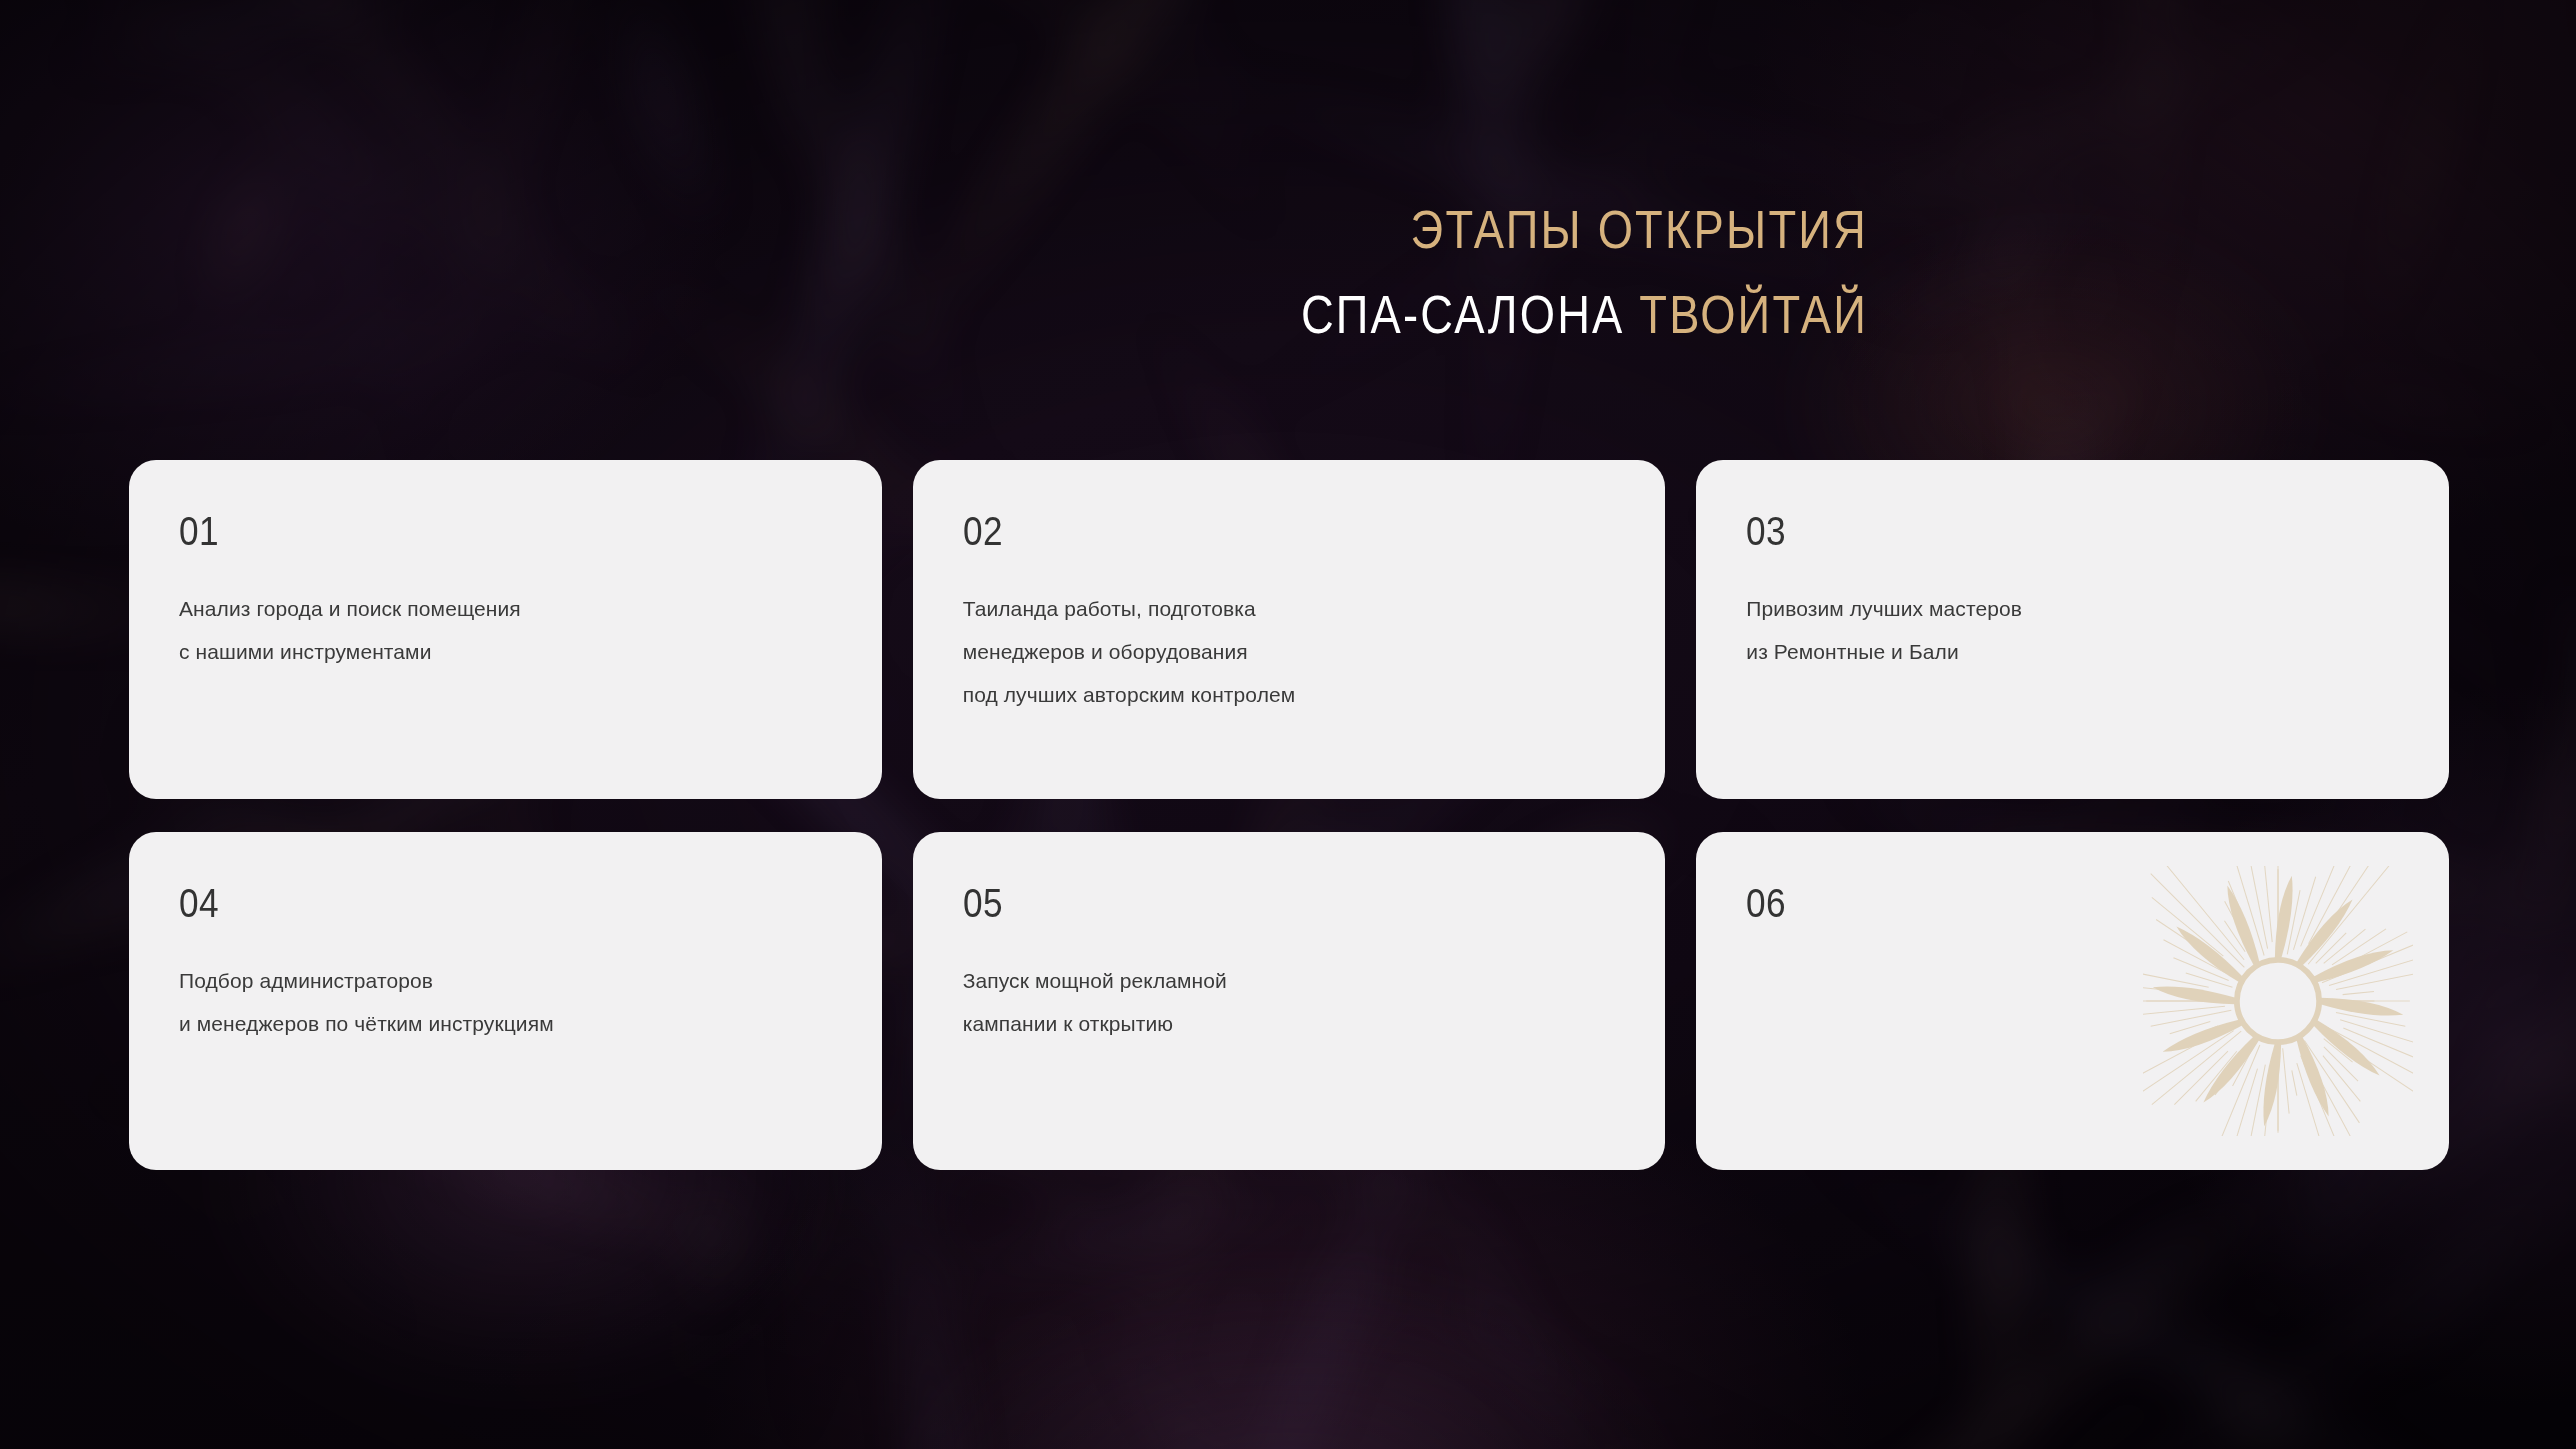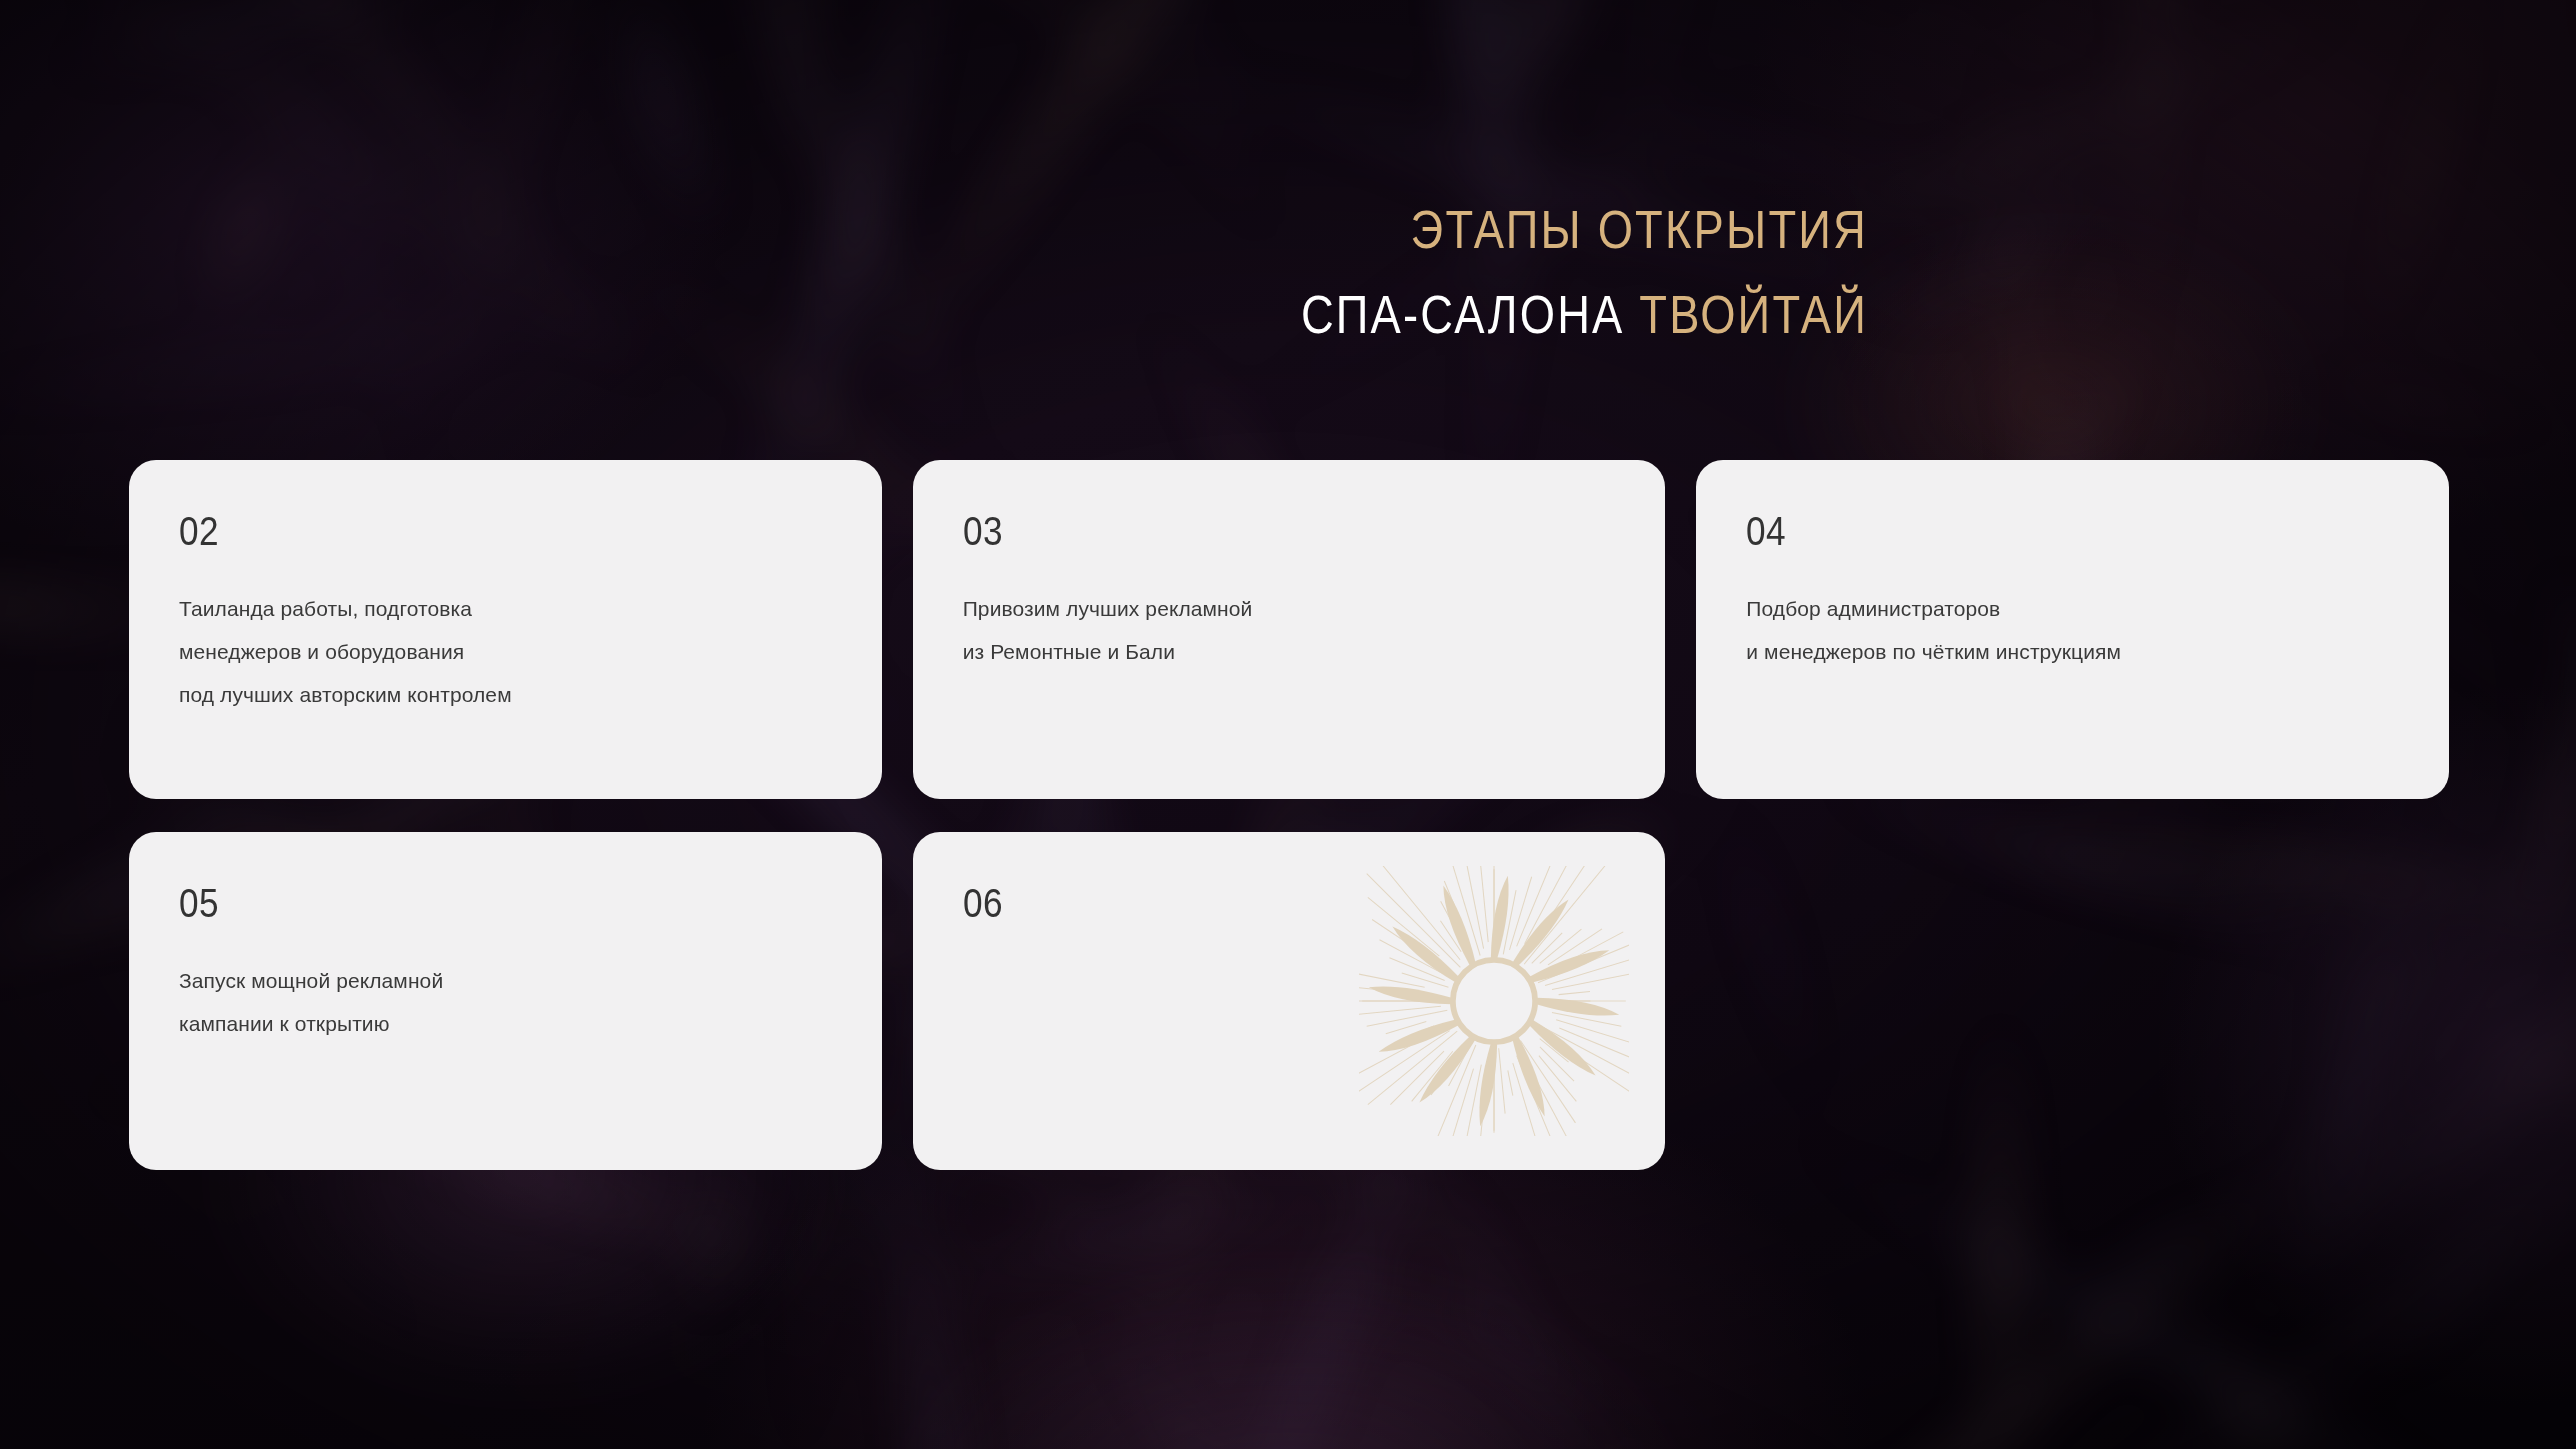--- a/index.html
+++ b/index.html
@@ -242,31 +242,38 @@
   <div class="bg-layer" id="bg-glow"></div>
   <div class="bg-layer" id="bg-vignette"></div>
 
   <div id="title-block">
     <div class="title-line" id="title-line-1">ЭТАПЫ ОТКРЫТИЯ</div>
     <div class="title-line" id="title-line-2"><span>СПА-САЛОНА </span><span class="title-accent">ТВОЙТАЙ</span></div>
   </div>
 
   <div id="cards-grid">
       <div class="card">
+        <div class="card-number">01</div>
+        <div class="card-body">
+          <span class="card-body-line">Анализ города и поиск помещения</span>
+          <span class="card-body-line">с нашими инструментами</span>
+        </div>
+      </div>
+      <div class="card">
         <div class="card-number">02</div>
         <div class="card-body">
           <span class="card-body-line">Таиланда работы, подготовка</span>
           <span class="card-body-line">менеджеров и оборудования</span>
           <span class="card-body-line">под лучших авторским контролем</span>
         </div>
       </div>
       <div class="card">
         <div class="card-number">03</div>
         <div class="card-body">
-          <span class="card-body-line">Привозим лучших рекламной</span>
+          <span class="card-body-line">Привозим лучших мастеров</span>
           <span class="card-body-line">из Ремонтные и Бали</span>
         </div>
       </div>
       <div class="card">
         <div class="card-number">04</div>
         <div class="card-body">
           <span class="card-body-line">Подбор администраторов</span>
           <span class="card-body-line">и менеджеров по чётким инструкциям</span>
         </div>
       </div>

